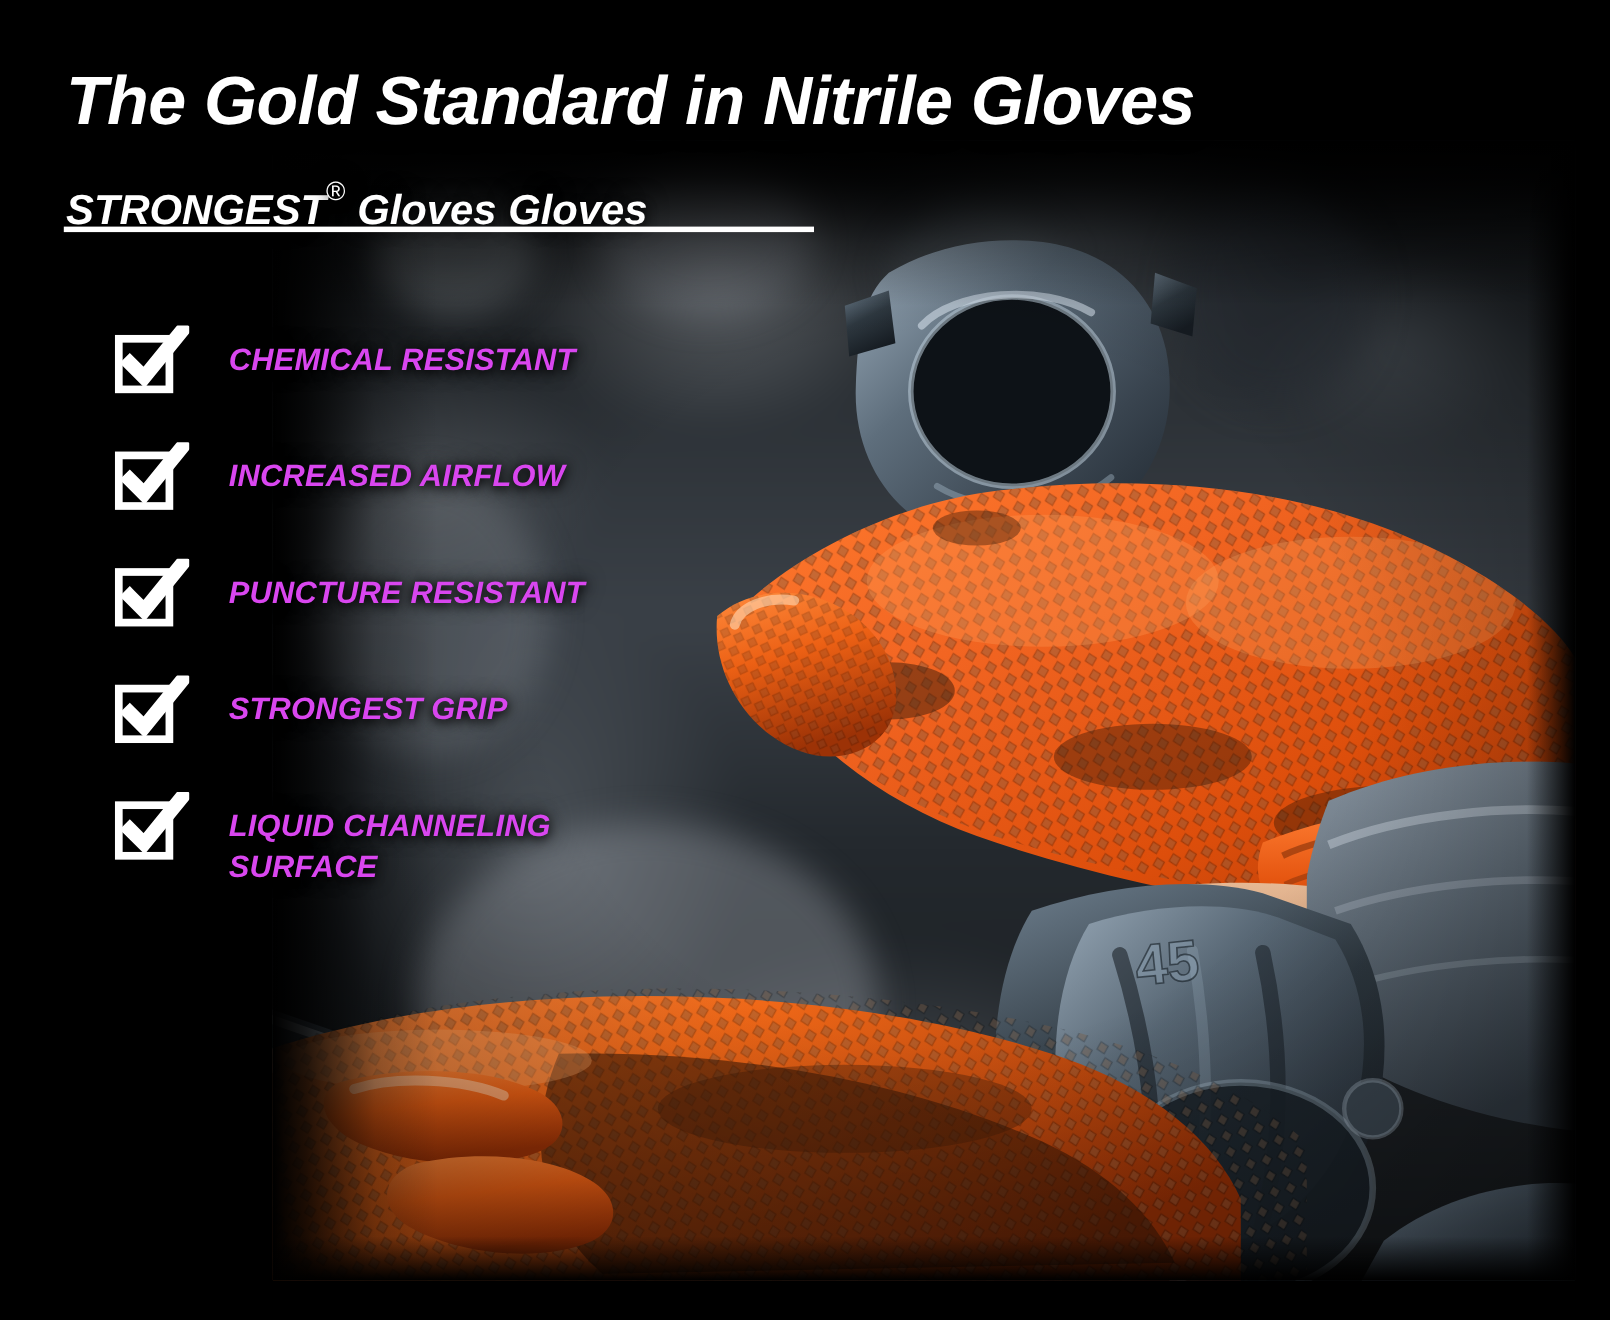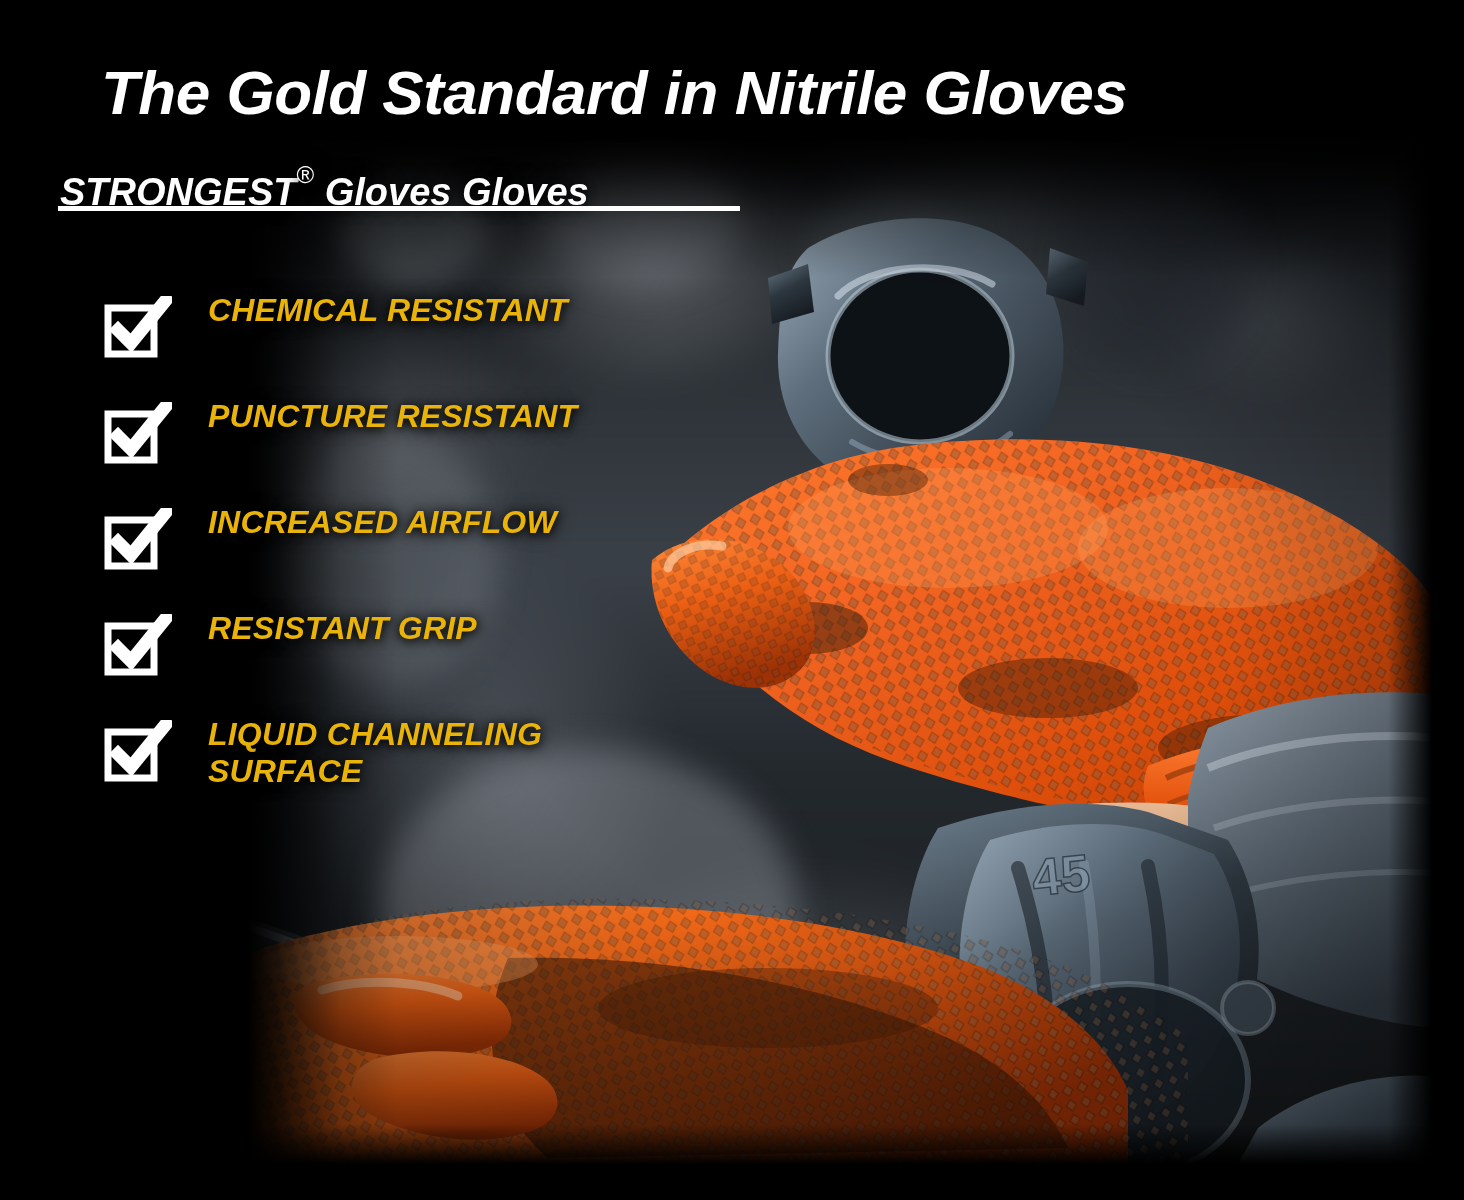--- a/index.html
+++ b/index.html
@@ -48,41 +48,40 @@
   .vignette{position:absolute;inset:0;
     background:radial-gradient(ellipse 78% 78% at 52% 48%, rgba(0,0,0,0) 40%, rgba(0,0,0,.55) 100%);}
 
   
   .title{
     position:absolute;left:60px;top:58px;width:1360px;
     color:#ffffff;font-weight:bold;font-style:italic;
     font-size:62px;line-height:70px;letter-spacing:-.5px;
     white-space:nowrap;
     text-shadow:0 2px 10px rgba(0,0,0,.9), 0 0 24px rgba(0,0,0,.8);
-    margin-left:41px;
   }
   .subtitle{
     position:absolute;left:60px;top:152px;width:900px;
     color:#ffffff;font-weight:bold;font-style:italic;
     font-size:38px;line-height:46px;white-space:nowrap;
     text-shadow:0 2px 10px rgba(0,0,0,.9), 0 0 20px rgba(0,0,0,.85);
   }
   .subtitle .reg{font-size:24px;vertical-align:22px;font-style:normal;font-weight:normal;}
   .rule{
     position:absolute;left:58px;top:206px;width:682px;height:5px;background:#ffffff;
   }
 
   .features{position:absolute;left:104px;top:292px;width:620px;}
   .feature{position:relative;height:106px;}
   .feature.tall{height:120px;}
   .cb{position:absolute;left:0;top:4px;width:68px;height:62px;}
   .flabel{
-    position:absolute;left:104px;top:0;width:500px;
-    color:#eab308;font-weight:bold;font-style:italic;
-    font-size:32px;line-height:37px;letter-spacing:.2px;
+    position:absolute;left:104px;top:16px;width:500px;
+    color:#d946ef;font-weight:bold;font-style:italic;
+    font-size:28px;line-height:37px;letter-spacing:.2px;
     text-shadow:0 2px 9px rgba(0,0,0,.95), 0 0 18px rgba(0,0,0,.9);
   }
 </style>
 </head>
 <body>
 
 <div id="banner">
 
   <div class="photo">
     <div class="photo-inner">
@@ -312,41 +311,41 @@
       <span class="flabel">CHEMICAL RESISTANT</span>
     </div>
 
     <div class="feature">
       <span class="cb">
         <svg viewBox="0 0 68 62" width="68" height="62">
           <rect x="4" y="12" width="46" height="46" fill="none" stroke="#ffffff" stroke-width="7"></rect>
           <path d="M14 34 L27 47 L62 4" fill="none" stroke="#ffffff" stroke-width="13" stroke-linecap="square" stroke-linejoin="miter"></path>
         </svg>
       </span>
+      <span class="flabel">INCREASED AIRFLOW</span>
+    </div>
+
+    <div class="feature">
+      <span class="cb">
+        <svg viewBox="0 0 68 62" width="68" height="62">
+          <rect x="4" y="12" width="46" height="46" fill="none" stroke="#ffffff" stroke-width="7"></rect>
+          <path d="M14 34 L27 47 L62 4" fill="none" stroke="#ffffff" stroke-width="13" stroke-linecap="square" stroke-linejoin="miter"></path>
+        </svg>
+      </span>
       <span class="flabel">PUNCTURE RESISTANT</span>
     </div>
 
     <div class="feature">
       <span class="cb">
         <svg viewBox="0 0 68 62" width="68" height="62">
           <rect x="4" y="12" width="46" height="46" fill="none" stroke="#ffffff" stroke-width="7"></rect>
           <path d="M14 34 L27 47 L62 4" fill="none" stroke="#ffffff" stroke-width="13" stroke-linecap="square" stroke-linejoin="miter"></path>
         </svg>
       </span>
-      <span class="flabel">INCREASED AIRFLOW</span>
-    </div>
-
-    <div class="feature">
-      <span class="cb">
-        <svg viewBox="0 0 68 62" width="68" height="62">
-          <rect x="4" y="12" width="46" height="46" fill="none" stroke="#ffffff" stroke-width="7"></rect>
-          <path d="M14 34 L27 47 L62 4" fill="none" stroke="#ffffff" stroke-width="13" stroke-linecap="square" stroke-linejoin="miter"></path>
-        </svg>
-      </span>
-      <span class="flabel">RESISTANT GRIP</span>
+      <span class="flabel">STRONGEST GRIP</span>
     </div>
 
     <div class="feature tall">
       <span class="cb">
         <svg viewBox="0 0 68 62" width="68" height="62">
           <rect x="4" y="12" width="46" height="46" fill="none" stroke="#ffffff" stroke-width="7"></rect>
           <path d="M14 34 L27 47 L62 4" fill="none" stroke="#ffffff" stroke-width="13" stroke-linecap="square" stroke-linejoin="miter"></path>
         </svg>
       </span>
       <span class="flabel" style="width:430px;">LIQUID CHANNELING SURFACE</span>

